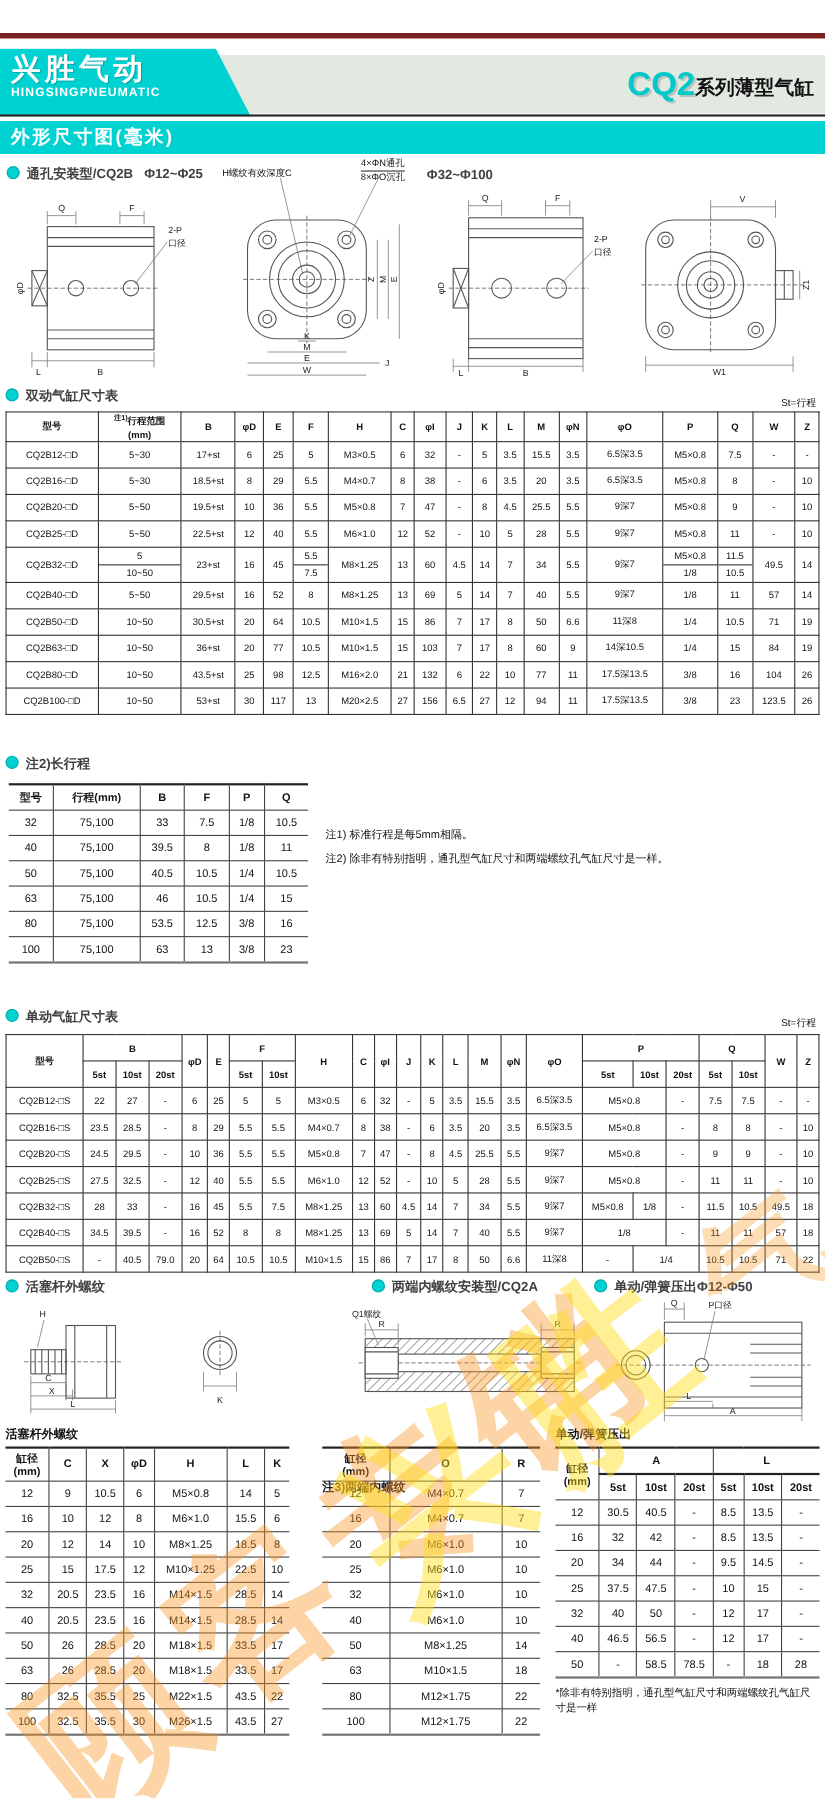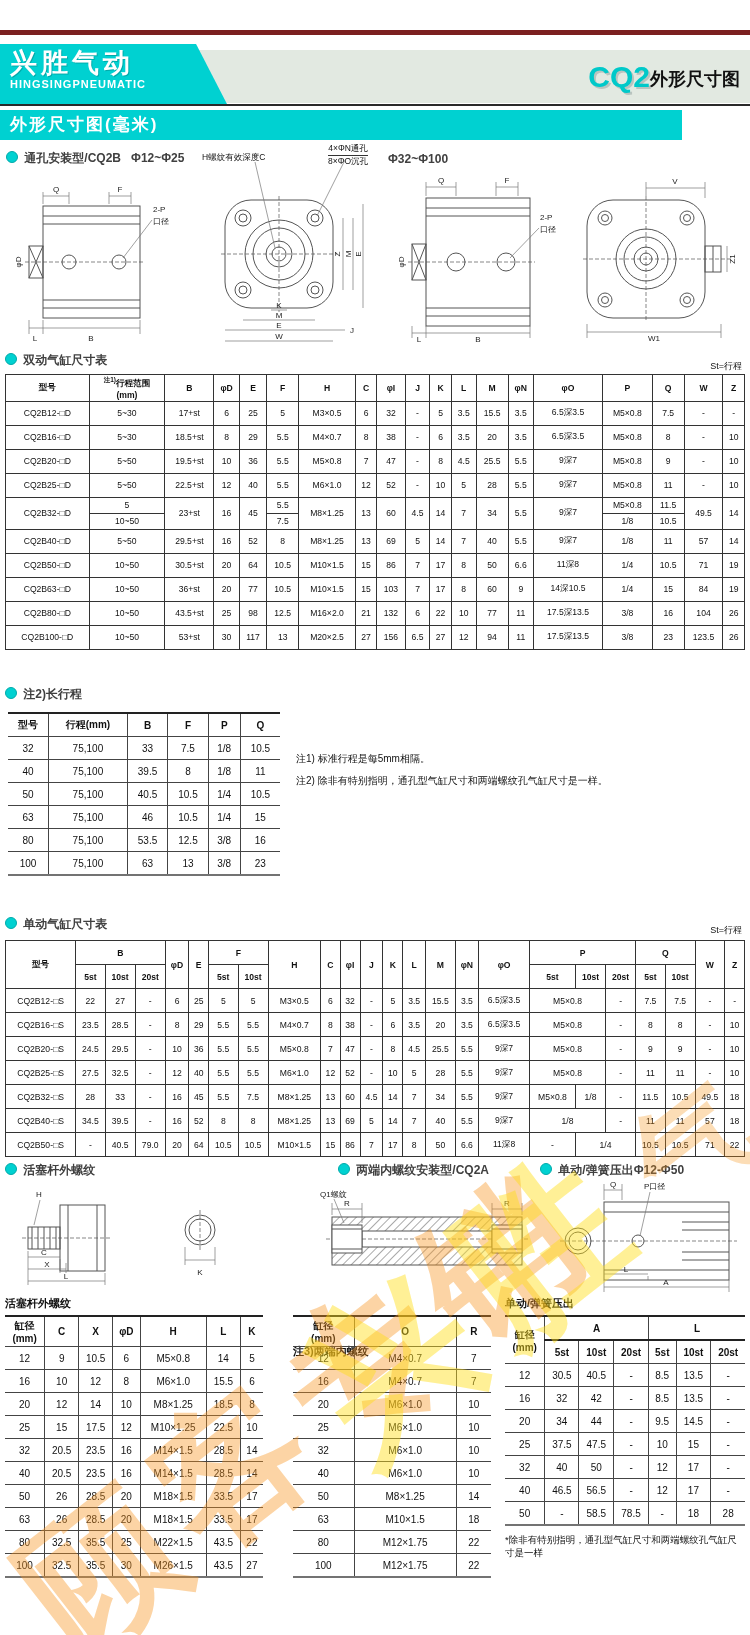--- a/index.html
+++ b/index.html
@@ -12,21 +12,21 @@
   #logo{top:44px;left:0;width:228px;height:62px;background:#00d1d1;
         clip-path:polygon(0 0,86% 0,100% 100%,0 100%);padding:4px 0 0 10px;box-sizing:border-box;}
   #logo .l1{font-size:27px;font-weight:bold;color:#fff;letter-spacing:4px;line-height:30px;
         text-shadow:1px 1px 0 #0aa;}
   #logo .l2{font-size:11px;font-weight:bold;color:#fff;letter-spacing:1px;}
   #series-title{top:62px;right:10px;display:flex;align-items:flex-end;}
   #series-title .cq2{font-size:30px;font-weight:bold;color:#00c9c9;line-height:30px;
         text-shadow:2px 2px 0 #b9c4bf;}
   #series-title .rest{font-size:18px;font-weight:bold;color:#111;line-height:26px;}
   #hrule{top:104px;left:0;width:750px;height:2px;background:#2a2a2a;}
-  #secbar{top:110px;left:0;width:682px;height:30px;background:#00d1d1;}
+  #secbar{top:110px;left:0;width:750px;height:30px;background:#00d1d1;}
   #secbar span{display:inline-block;padding-left:10px;line-height:30px;font-size:17px;
         font-weight:bold;color:#fff;letter-spacing:2px;}
   
   .btitle{font-size:12px;font-weight:bold;color:#404040;white-space:nowrap;}
   .btitle .dot{display:inline-block;width:10px;height:10px;border-radius:50%;
         background:#00d1d1;border:1px solid #0aa;margin-right:3px;vertical-align:-1px;}
   .stnote{font-size:9px;color:#111;}
   .smalllab{font-size:8.5px;color:#111;white-space:nowrap;}
   .fracnote{font-size:8.5px;color:#111;text-align:center;}
   .fracnote .bot{border-top:1px solid #333;}
@@ -71,21 +71,21 @@
 <div id="page">
 
   <div class="abs" id="topline"></div>
   <div class="abs" id="band"></div>
   <div class="abs" id="logo">
     <div class="l1">兴胜气动</div>
     <div class="l2">HINGSINGPNEUMATIC</div>
   </div>
   <div class="abs" id="series-title">
     <span class="cq2">CQ2</span>
-      <span class="rest">外形尺寸图</span>
+      <span class="rest">系列薄型气缸</span>
   </div>
   <div class="abs" id="hrule"></div>
   <div class="abs" id="secbar">
     <span>外形尺寸图(毫米)</span>
   </div>
 
   <div class="abs btitle" style="top:150px;left:6px;">
     <span class="dot"></span>
     <span>通孔安装型/CQ2B</span>&nbsp;&nbsp;
     <span>Φ12~Φ25</span>

